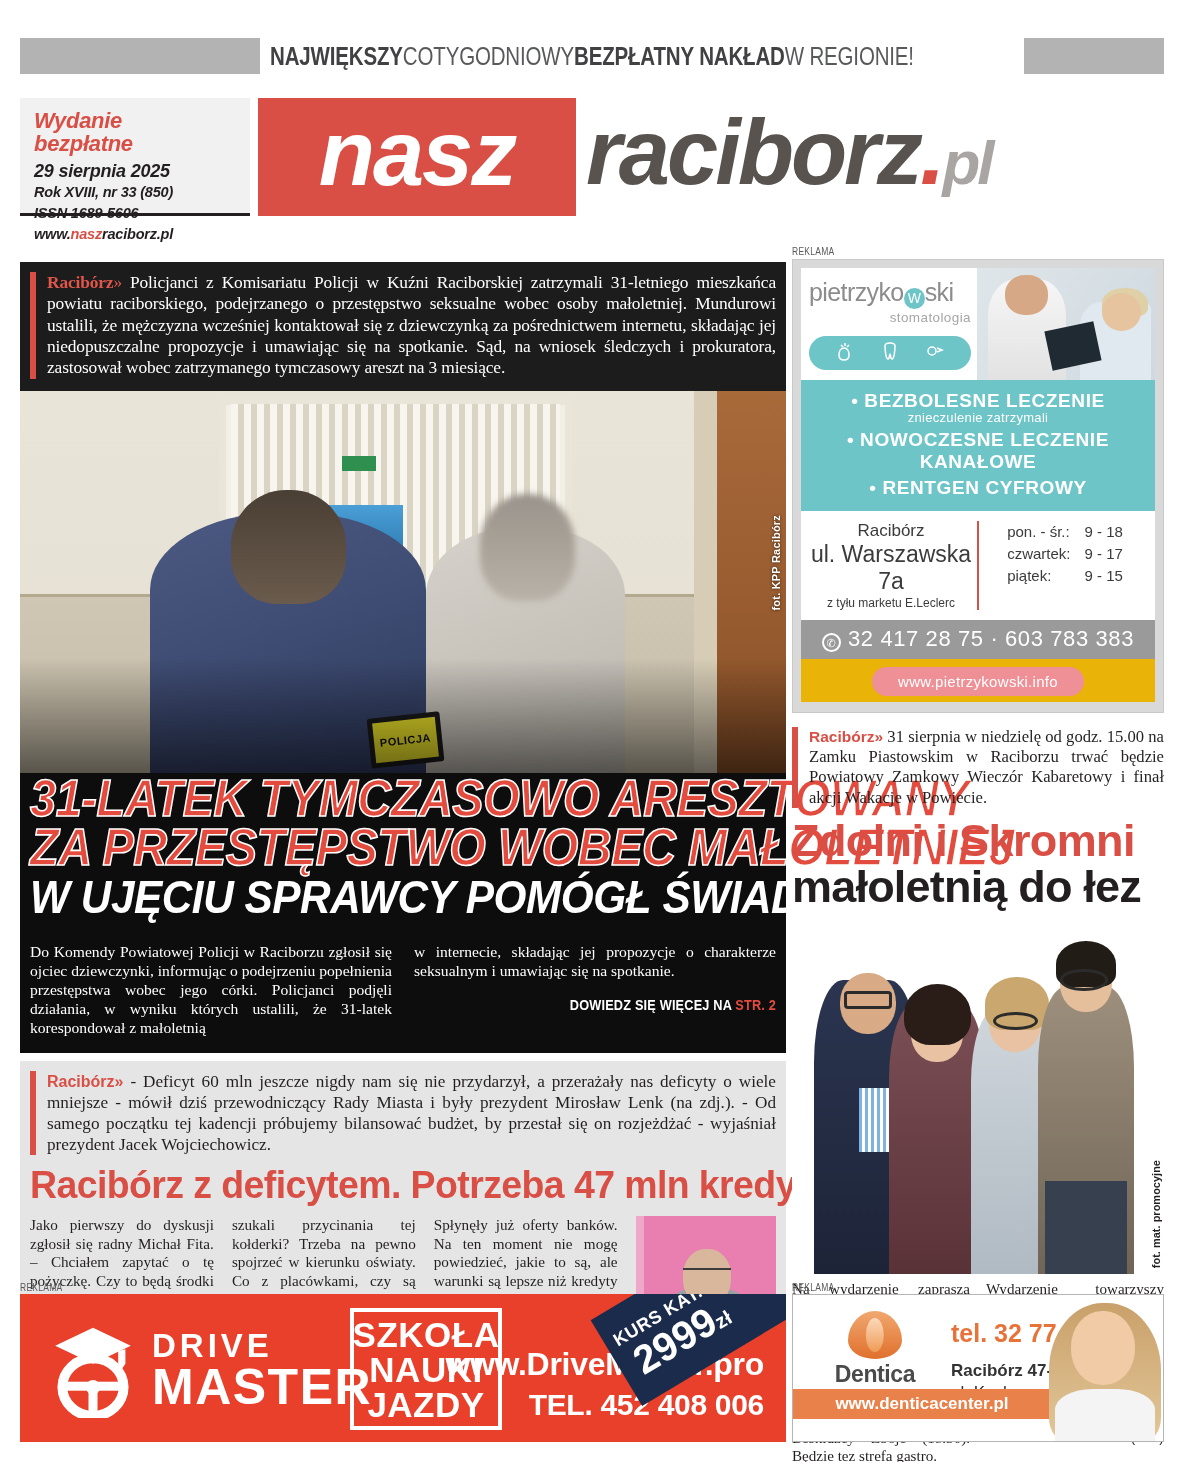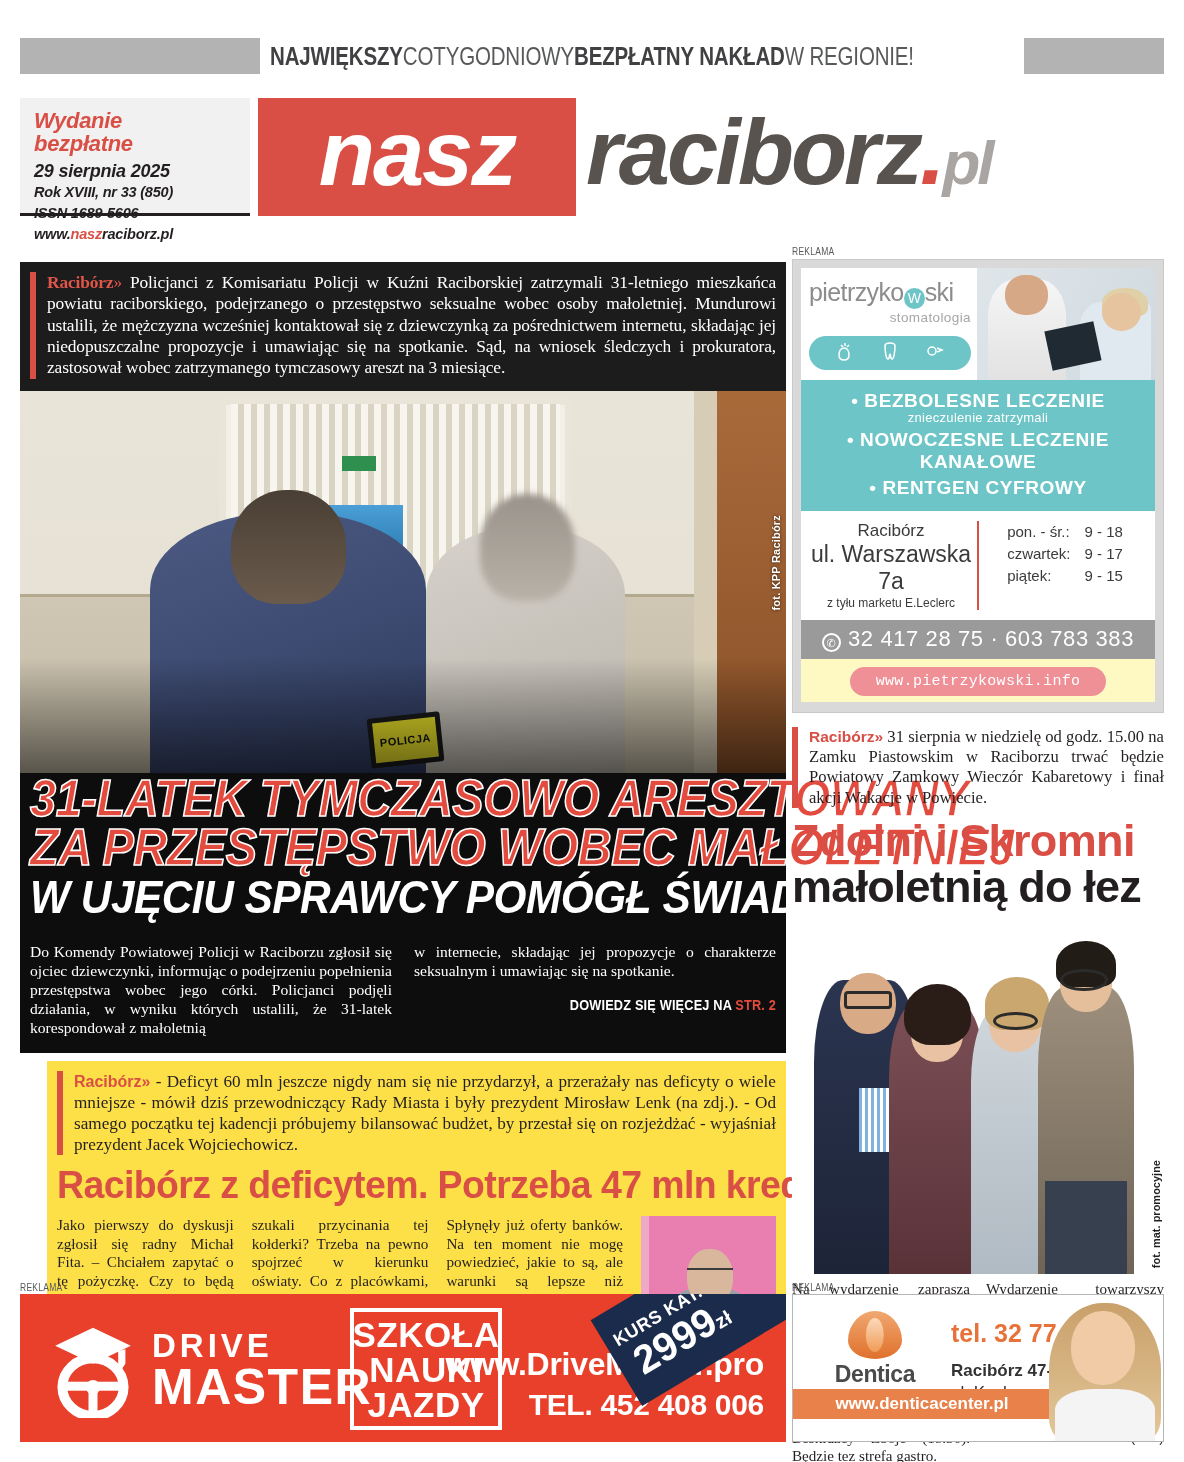--- a/index.html
+++ b/index.html
@@ -142,21 +142,21 @@
   }
   .more {
     margin-top:16px; text-align:right;
     font-family:"Liberation Sans Narrow","Liberation Sans",sans-serif;
     font-weight:bold; font-size:15px; letter-spacing:0.2px;
     transform:scaleX(0.85); transform-origin:right center;
   }
   .more .pg { color:#e24b3d; }
 
   
-  .deficit { margin-top:8px; background:#fde047; padding:10px 10px 14px 10px;margin-left:27px; }
+  .deficit { margin-top:8px; background:#e5e5e5; padding:10px 10px 14px 10px; }
   .def-teaser {
     border-left:6px solid #d94f45; padding-left:11px;
     font-family:"Liberation Serif",serif; font-size:17.2px; line-height:1.225;
     color:#231f20; text-align:justify;
   }
   .def-teaser .tag { color:#d94f45; font-weight:bold; font-family:"Liberation Sans Narrow","Liberation Sans",sans-serif; font-size:16px; }
   .def-headline {
     margin-top:10px;
     font-family:"Liberation Sans Narrow","Liberation Sans",sans-serif;
     font-weight:bold; font-size:39px; color:#d94f45; line-height:1;
@@ -224,21 +224,21 @@
   .ad-d-addr .a1 { font-size:17px; }
   .ad-d-addr .a2 { font-size:23px; }
   .ad-d-addr .a3 { font-size:12px; margin-top:1px; }
   .ad-d-hours { flex:1; display:flex; justify-content:center; gap:14px;
     border-left:2px solid #d94f45; color:#3b3b3b; font-size:15px; line-height:1.45; }
 
   .ad-d-phone { background:#9a9a9a; color:#fff; text-align:center;
     font-size:22px; letter-spacing:0.6px; padding:6px 0 7px 0; }
   .ad-d-phone .ph { display:inline-block; width:19px; height:19px; border-radius:50%;
     border:2px solid #fff; font-size:11px; line-height:16px; vertical-align:-1px; margin-right:7px; }
-  .ad-d-web { background:#fef9c3; text-align:center; padding:8px 0 6px 0;font-family:Liberation Mono, monospace; }
+  .ad-d-web { background:#eab308; text-align:center; padding:8px 0 6px 0; }
   .ad-d-web span { display:inline-block; background:#ef8f96; color:#fff; border-radius:18px;
     padding:6px 26px; font-size:15px; letter-spacing:0.3px; }
 
   
   .r-article { margin-top:14px; }
   .r-teaser { border-left:6px solid #d94f45; padding-left:11px;
     font-family:"Liberation Serif",serif; font-size:16.6px; line-height:1.22;
     color:#231f20; text-align:justify; }
   .r-teaser .tag { color:#d94f45; font-weight:bold;
     font-family:"Liberation Sans Narrow","Liberation Sans",sans-serif; font-size:15.5px; }

